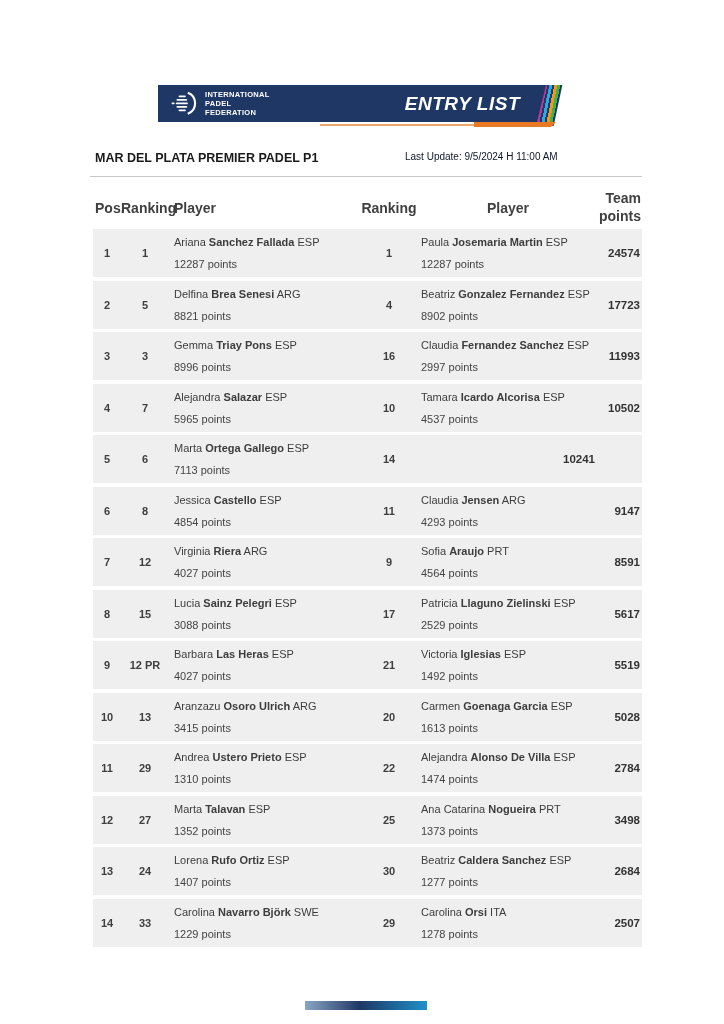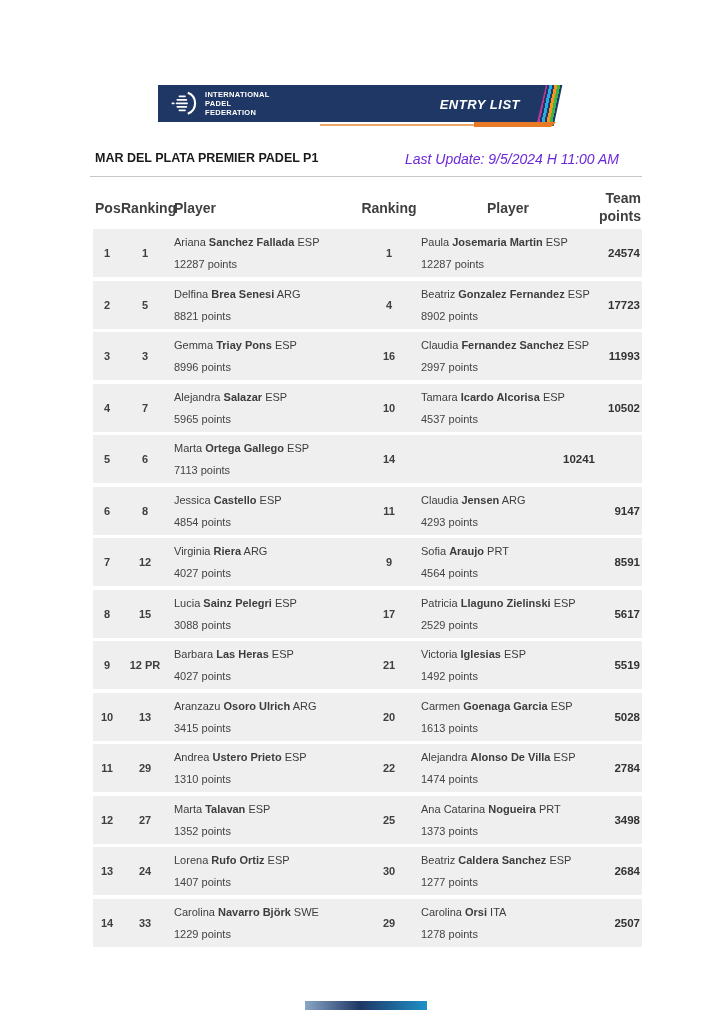--- a/index.html
+++ b/index.html
@@ -15,29 +15,29 @@
       #f7941d 0 3px, #1e3765 3px 5px, #39b54a 5px 8px, #1e3765 8px 10px,
       #b5389c 10px 13px, #1e3765 13px 15px, #29abe2 15px 18px, #1e3765 18px 20px,
       #f7941d 20px 23px, #39b54a 23px 26px, #1e3765 26px 28px); }
   .navy-bar { position:absolute; left:0; top:0; width:388px; height:37px; background:#1e3765;
     clip-path:polygon(0 0, 100% 0, calc(100% - 9px) 100%, 0 100%);
     display:flex; align-items:center; }
   .logo { display:flex; align-items:center; gap:6px; padding-left:13px; }
   .logo-text { color:#fff; font-weight:bold; font-size:7.5px; line-height:1.2;
     letter-spacing:.3px; font-stretch:condensed; }
   .entry-list { position:absolute; right:26px; top:50%; transform:translateY(-50%);
-    color:#fff; font-weight:bold; font-style:italic; font-size:13px; letter-spacing:.5px; }
+    color:#fff; font-weight:bold; font-style:italic; font-size:19px; letter-spacing:.5px; }
   .orange-thin { position:absolute; left:162px; top:39px; width:156px; height:2px; background:#eda869; }
   .orange-thick { position:absolute; left:316px; top:37px; width:82px; height:5px; background:#e87a25;
     clip-path:polygon(0 0, 100% 0, calc(100% - 5px) 100%, 0 100%); }
 
   
   .title-row { position:absolute; left:95px; top:151px; width:549px; display:flex; align-items:flex-start; }
   .tournament { font-weight:bold; font-size:12.5px; color:#1a1a1a; width:310px; }
-  .last-update { font-size:14px; color:#6d28d9;font-style:italic; }
+  .last-update { font-size:10px; color:#0f172a; }
   .hr-line { position:absolute; left:90px; top:176px; width:552px; height:1px; background:#c8c8c8; }
 
   
   .tbl { position:absolute; left:93px; top:190px; width:549px; }
   .grid { display:grid; grid-template-columns:28px 48px 190px 60px 178px 45px; }
   .thead { min-height:28px; align-items:center; margin-bottom:4px; font-weight:bold; font-size:14px; color:#3f3f3f; }
   .h-pos { text-align:left; padding-left:2px; }
   .h-c { text-align:center; }
   .h-player1 { text-align:left; padding-left:5px; }
   .h-points { text-align:right; line-height:1.25; padding-right:1px; }

